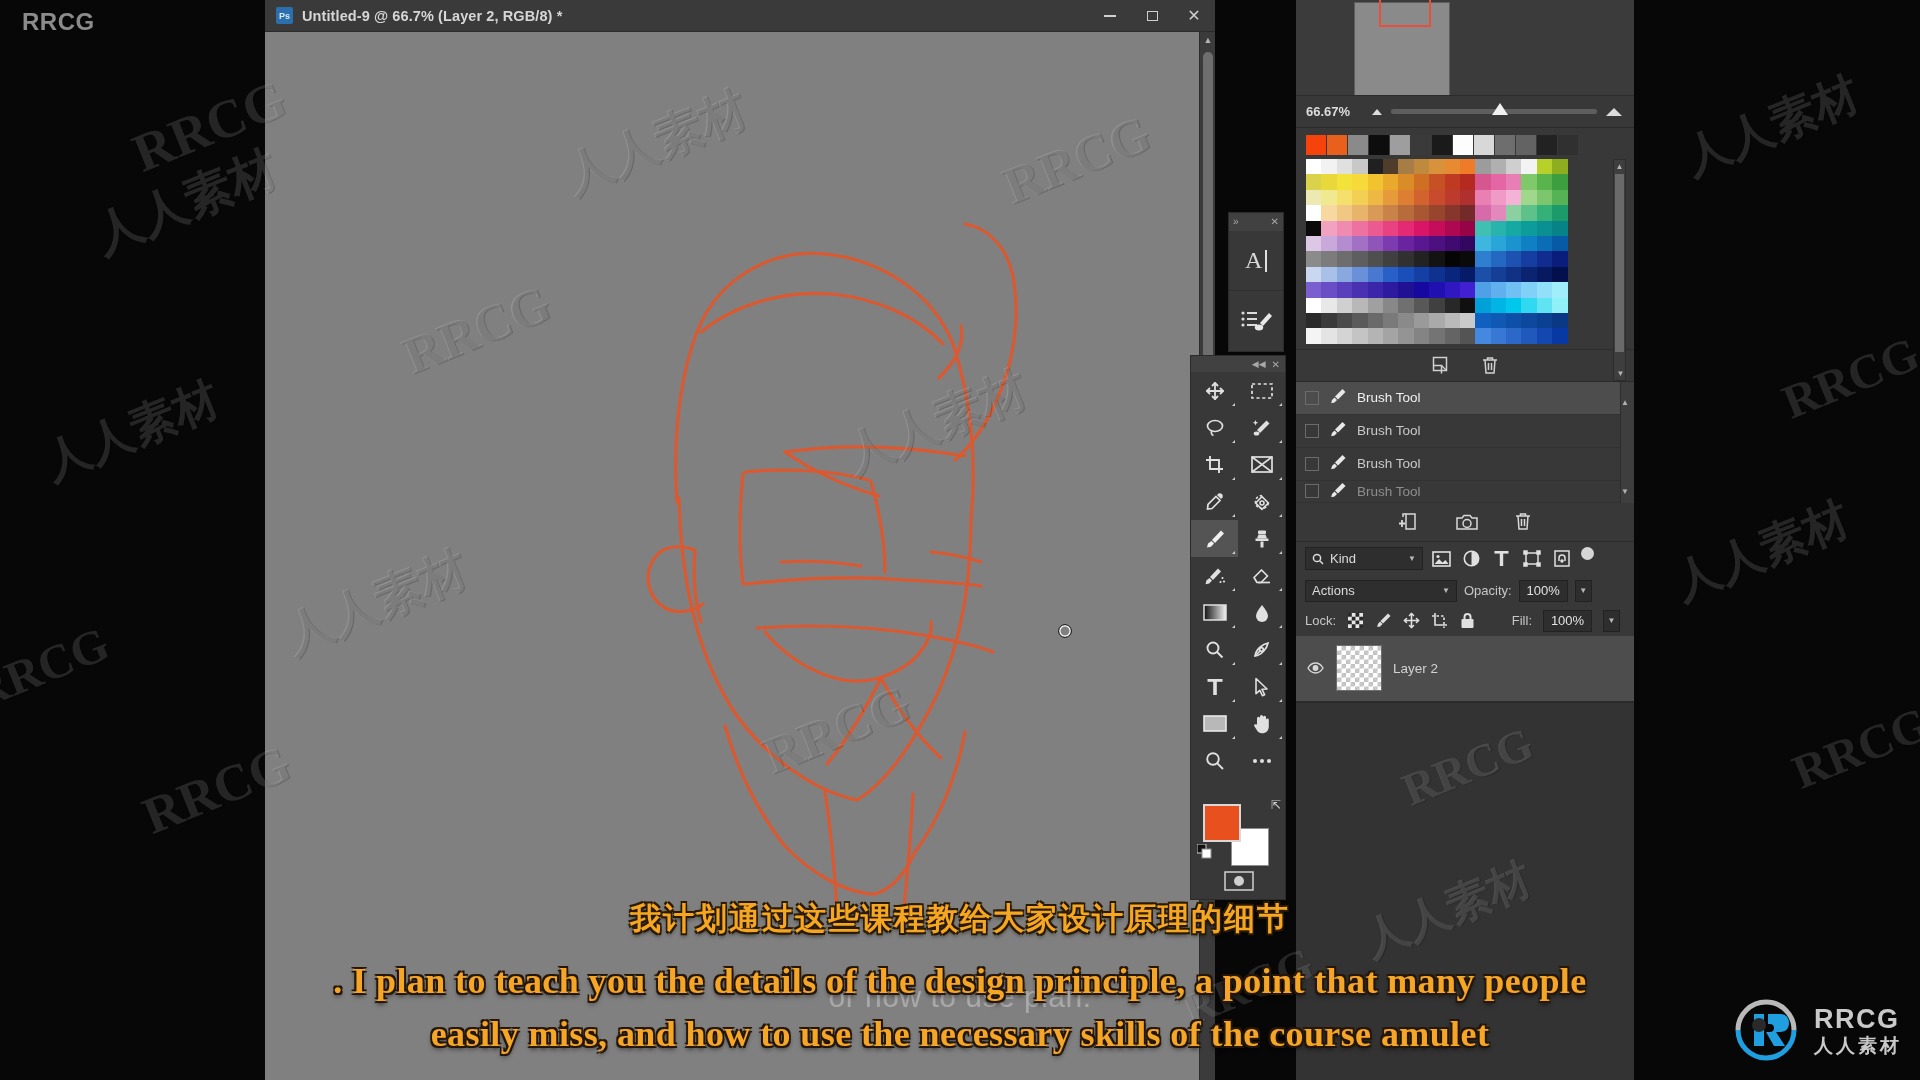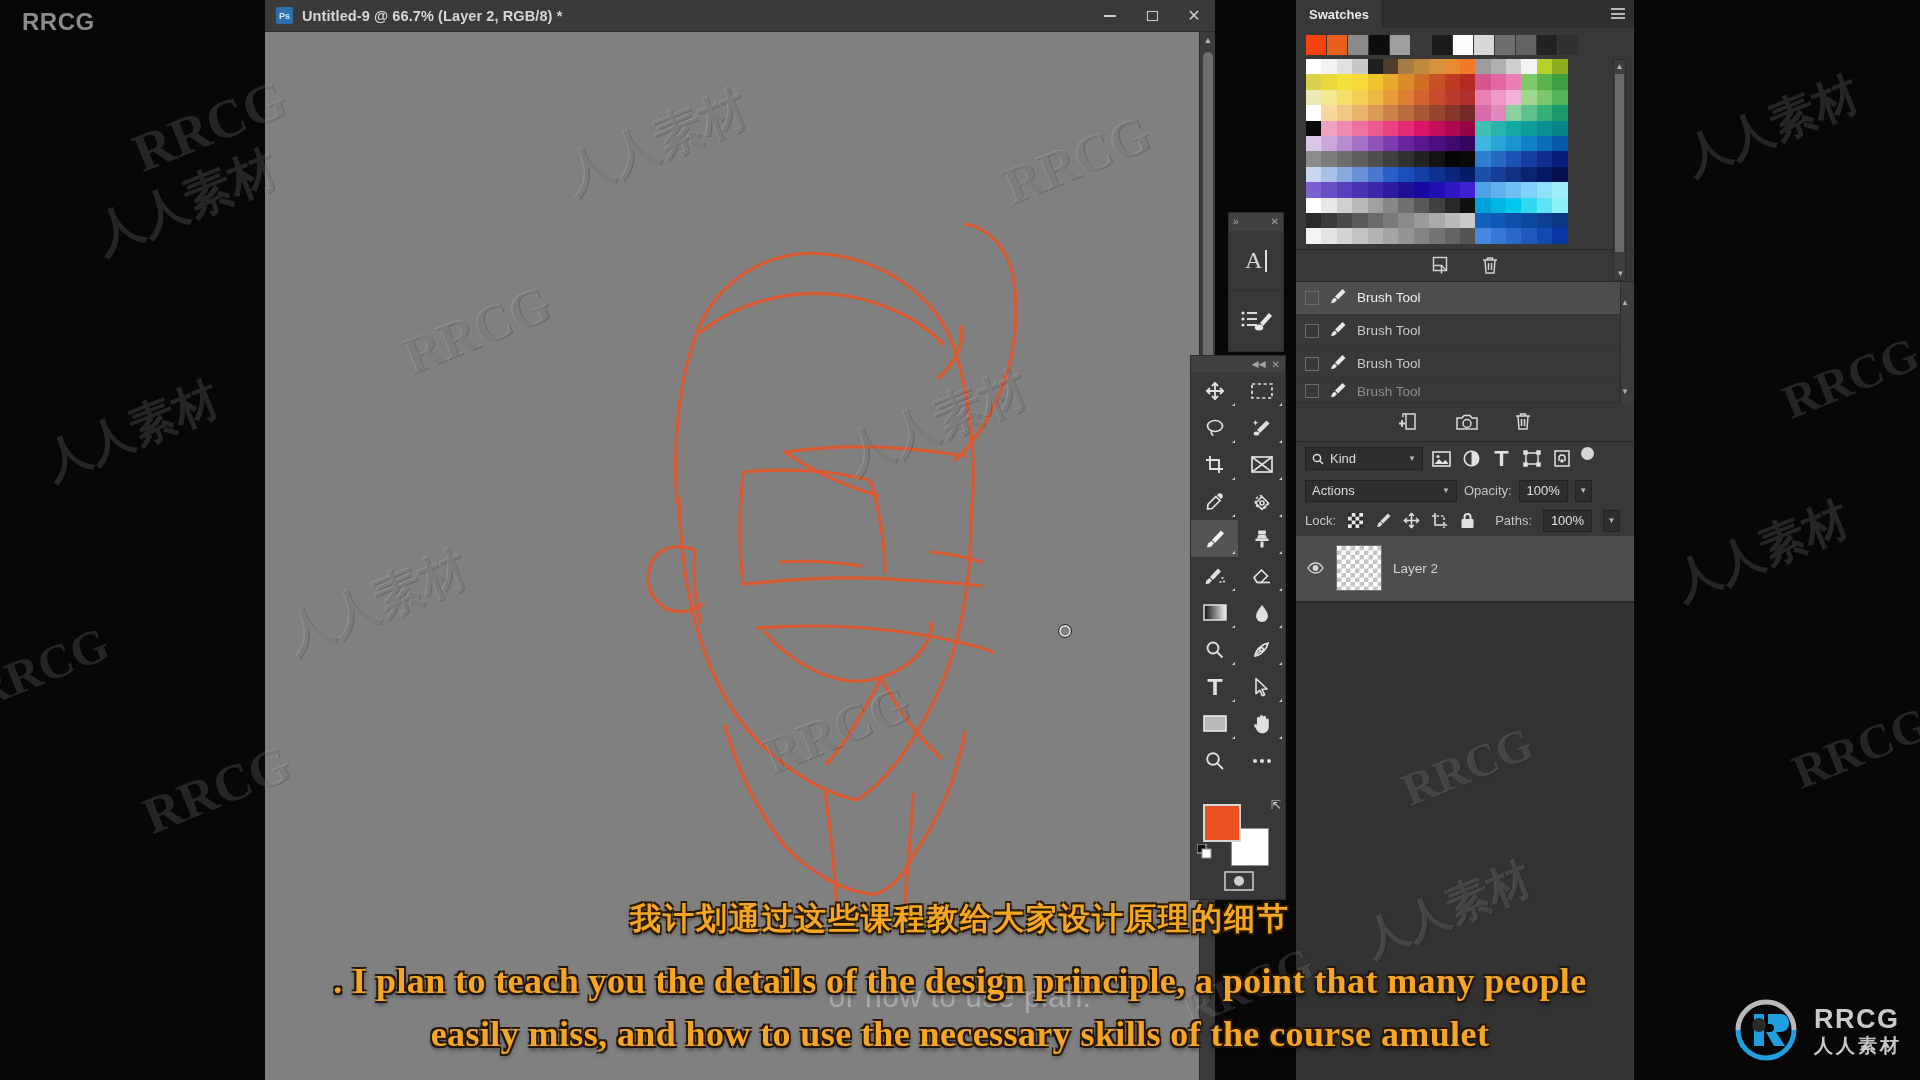--- a/index.html
+++ b/index.html
@@ -567,30 +567,37 @@
     <div class="qmask">
       <svg width="30" height="20" viewBox="0 0 30 20">
         <rect x="1" y="1" width="28" height="18" fill="none" stroke="#cfcfcf" stroke-width="1.5"></rect>
         <circle cx="15" cy="10" r="5" fill="#cfcfcf"></circle>
       </svg>
     </div>
   </div>
 
   <div class="right-dock">
 
+    <div class="panel nav-panel">
+      <div class="nav-thumb">
+        <div class="nav-proxy"></div>
+      </div>
+      <div class="nav-foot">
+        <div class="nav-zoom">66.67%</div>
+        <div class="nav-slider-wrap">
+          <div class="mtn sm"></div>
+          <div class="nav-track">
+            <div class="nav-knob"></div>
+          </div>
+          <div class="mtn"></div>
+        </div>
+      </div>
+    </div>
 
     <div class="panel">
-      <div class="panel-tabs">
-        <div class="ptab active">Swatches</div>
-        <div class="panel-menu">
-          <i></i>
-            <i></i>
-            <i></i>
-        </div>
-      </div>
       <div class="sw-recent" id="sw-recent">
           <div style="background: rgb(245, 67, 11);"></div>
           <div style="background: rgb(232, 96, 27);"></div>
           <div style="background: rgb(138, 138, 138);"></div>
           <div style="background: rgb(13, 13, 13);"></div>
           <div style="background: rgb(158, 158, 158);"></div>
           <div style="background: rgb(58, 58, 58);"></div>
           <div style="background: rgb(26, 26, 26);"></div>
           <div style="background: rgb(253, 253, 253);"></div>
           <div style="background: rgb(216, 216, 216);"></div>
@@ -1008,21 +1015,21 @@
             </svg>
         </div>
         <div class="lock-ico">
           <svg width="15" height="17" viewBox="0 0 15 17">
               <g fill="#e0e0e0">
                 <path d="M3.5 7V5a4 4 0 018 0v2h-2V5a2 2 0 00-4 0v2z"></path>
                 <rect x="1.5" y="7" width="12" height="9" rx="1"></rect>
               </g>
             </svg>
         </div>
-        <span class="lbl" style="margin-left:auto;">Paths:</span>
+        <span class="lbl" style="margin-left:auto;">Fill:</span>
         <div class="num-field">100%</div>
         <div class="stepper" style="margin-right:5px;">▼</div>
       </div>
 
       <div id="lay-rows">
           <div class="lay-row active">
             <div class="lay-eye">
               <svg width="17" height="12" viewBox="0 0 17 12">
                 <g fill="none" stroke="#d8d8d8" stroke-width="1.4">
                   <path d="M1 6s3-5 7.5-5S16 6 16 6s-3 5-7.5 5S1 6 1 6z"></path>

